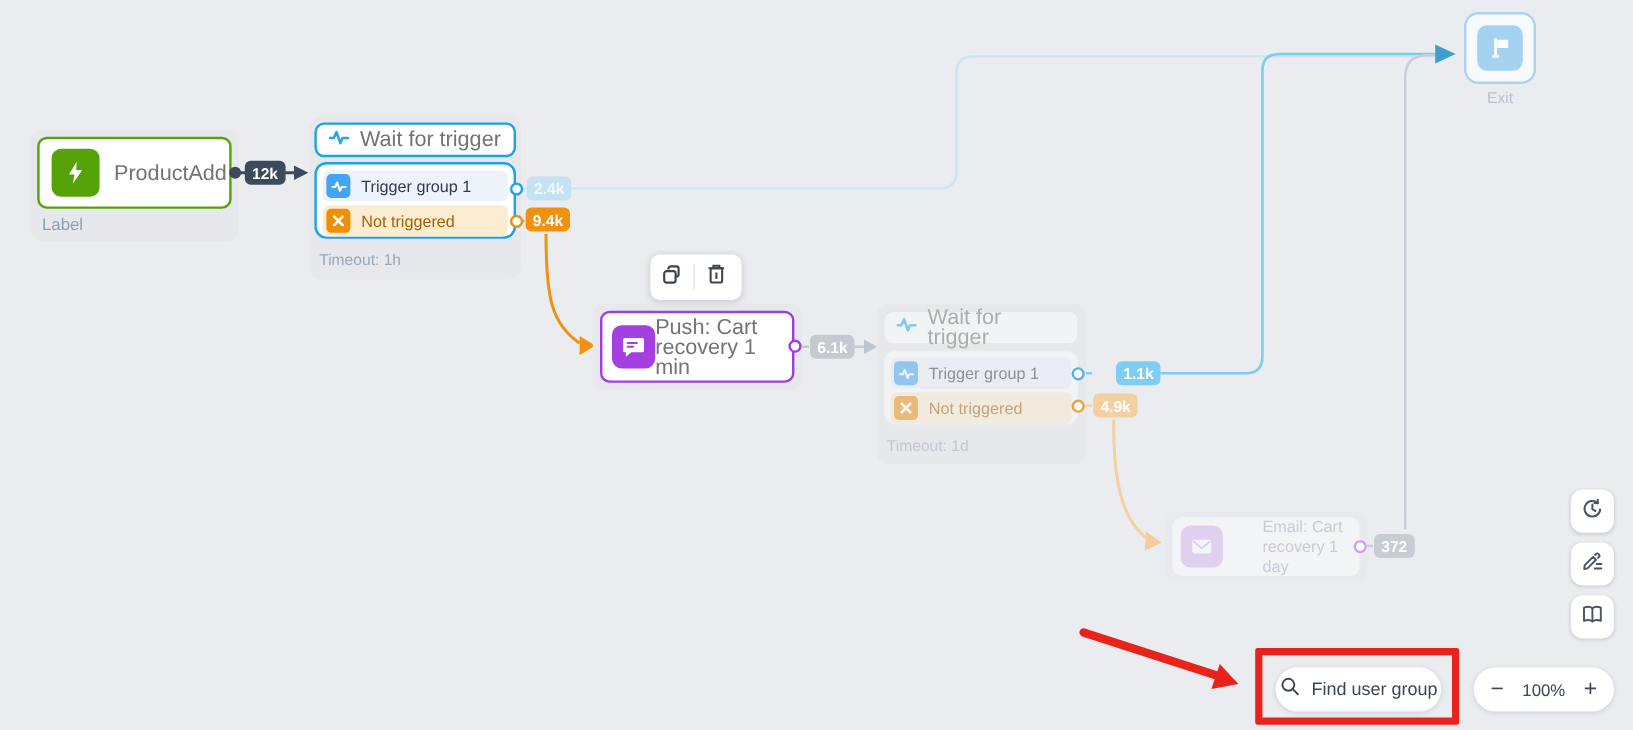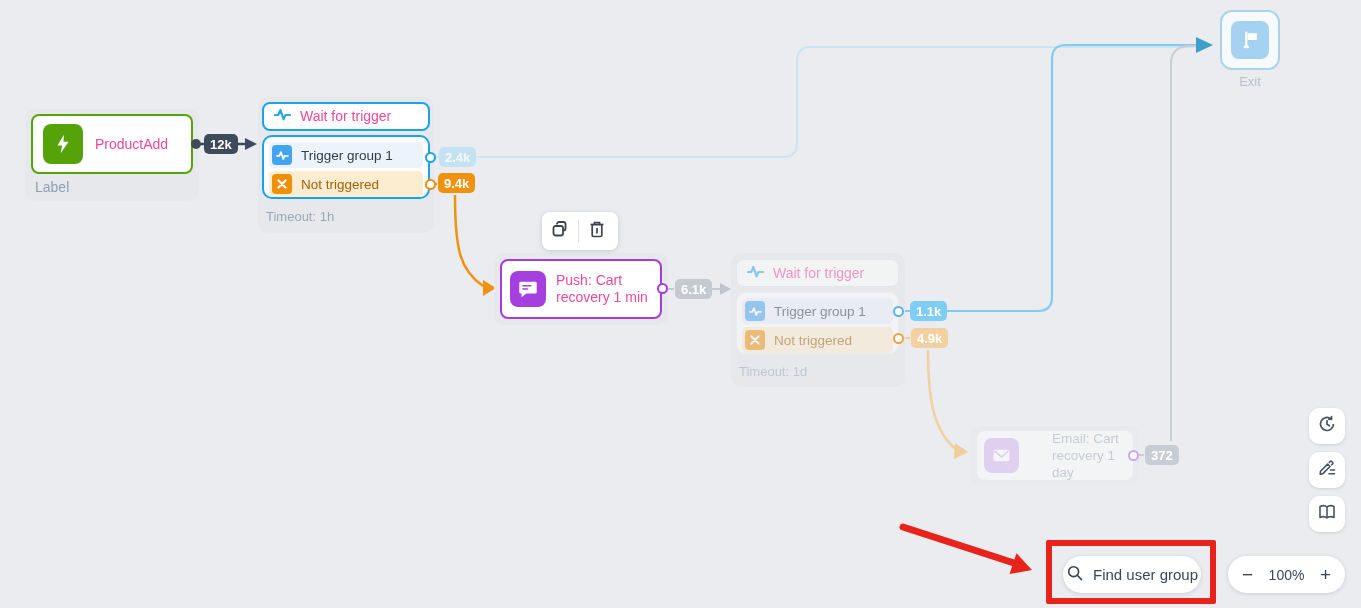--- a/index.html
+++ b/index.html
@@ -7,21 +7,21 @@
   body { background:#eaecf0; font-family:"Liberation Sans", sans-serif; position:relative; }
 
   .layer { position:absolute; left:0; top:0; width:1361px; height:608px; pointer-events:none; }
   #edges { z-index:1; }
   #annotation { z-index:10; }
 
   .group { position:absolute; background:#e6e8ec; border-radius:10px; z-index:2; }
   .node  { position:absolute; background:#fff; border-radius:8px; display:flex; align-items:center; }
 
   .node-icon { border-radius:8px; display:flex; align-items:center; justify-content:center; flex:none; }
-  .node-title { font-size:14px; font-weight:500; color:#ec4899; line-height:17px; }
+  .node-title { font-size:18px; font-weight:500; color:#737373; line-height:17px; }
 
   .sub-label { position:absolute; font-size:14px; color:#8ba0b8; }
   .timeout   { position:absolute; font-size:13px; color:#9aa8ba; }
 
   .wait-header { position:absolute; background:#fff; border:2px solid #1aa3e8; border-radius:8px;
                  display:flex; align-items:center; gap:9px; padding:0 10px; }
   .wait-header .node-title { font-weight:400; }
   .wait-body { position:absolute; background:#fff; border:2px solid #1aa3e8; border-radius:10px; padding:5px; }
   .wait-row { height:26px; border-radius:5px; display:flex; align-items:center; gap:9px; padding:0 3px; margin-bottom:3px; }
   .wait-row:last-child { margin-bottom:0; }
@@ -158,21 +158,21 @@
         <path d="M2.5,4.5 H15.5"></path>
           <path d="M6.5,4 V2.5 H11.5 V4"></path>
         <rect x="4.2" y="4.5" width="9.6" height="12" rx="1.2"></rect>
         <path d="M9,8 V13.5"></path>
       </svg>
     </span>
   </div>
 </div>
 
 <div class="group" style="left:494px; top:253px; width:174px; height:72px;">
-  <div class="node" style="left:6px; top:6px; width:162px; height:60px; border:2px solid #a43be0; padding:0 8px; gap:10px;">
+  <div class="node" style="left:6px; top:6px; width:162px; height:60px; border:2px solid #a43be0; padding:0 8px; gap:0;">
     <div class="node-icon" style="width:36px; height:36px; background:#a43fe0;">
       <svg width="22" height="22" viewBox="0 0 24 24">
         <path d="M4,4 h16 a1.5,1.5 0 0 1 1.5,1.5 v10 a1.5,1.5 0 0 1 -1.5,1.5 H10 L5,21 V17 H4 a1.5,1.5 0 0 1 -1.5,-1.5 v-10 A1.5,1.5 0 0 1 4,4 Z" fill="#fff"></path>
         <path d="M6.5,8.5 H15 M6.5,12 H11.5" stroke="#a43fe0" stroke-width="1.8" stroke-linecap="round"></path>
       </svg>
     </div>
     <span class="node-title" style="width:102px;">Push: Cart recovery 1 min</span>
   </div>
 </div>
 <div class="port" style="left:657px; top:283px; border:2.5px solid #a43be0;"></div>
@@ -204,21 +204,21 @@
             </svg>
         </div>
         <span class="row-label">Not triggered</span>
       </div>
     </div>
     <span class="timeout" style="left:8px; top:111px;">Timeout: 1d</span>
   </div>
 </div>
 <div class="port" style="left:893px; top:306px; border:2.5px solid #58b2e9;"></div>
 <div class="port" style="left:893px; top:333px; border:2.5px solid #efa23a;"></div>
-<div class="badge" style="left:910px; top:301px; background:#80cdf3;">1.1k</div>
+<div class="badge" style="left:930px; top:301px; background:#80cdf3;">1.1k</div>
 <div class="badge" style="left:911px; top:328px; background:#f3d0a0;">4.9k</div>
 
 <div class="group" style="left:971px; top:426px; width:168px; height:59px; background:#e8eaee; border-radius:8px;">
   <div class="node faded2" style="left:6px; top:5px; width:156px; height:49px; padding:0 7px; gap:9px; background:#fdfdfe;">
     <div class="node-icon" style="width:35px; height:35px; background:#d9bcf0;">
       <svg width="21" height="21" viewBox="0 0 24 24">
         <rect x="3" y="5.5" width="18" height="13" rx="2" fill="#fff"></rect>
         <path d="M4,7 L12,13.5 L20,7" fill="none" stroke="#d9bcf0" stroke-width="1.8" stroke-linejoin="round"></path>
       </svg>
     </div>

